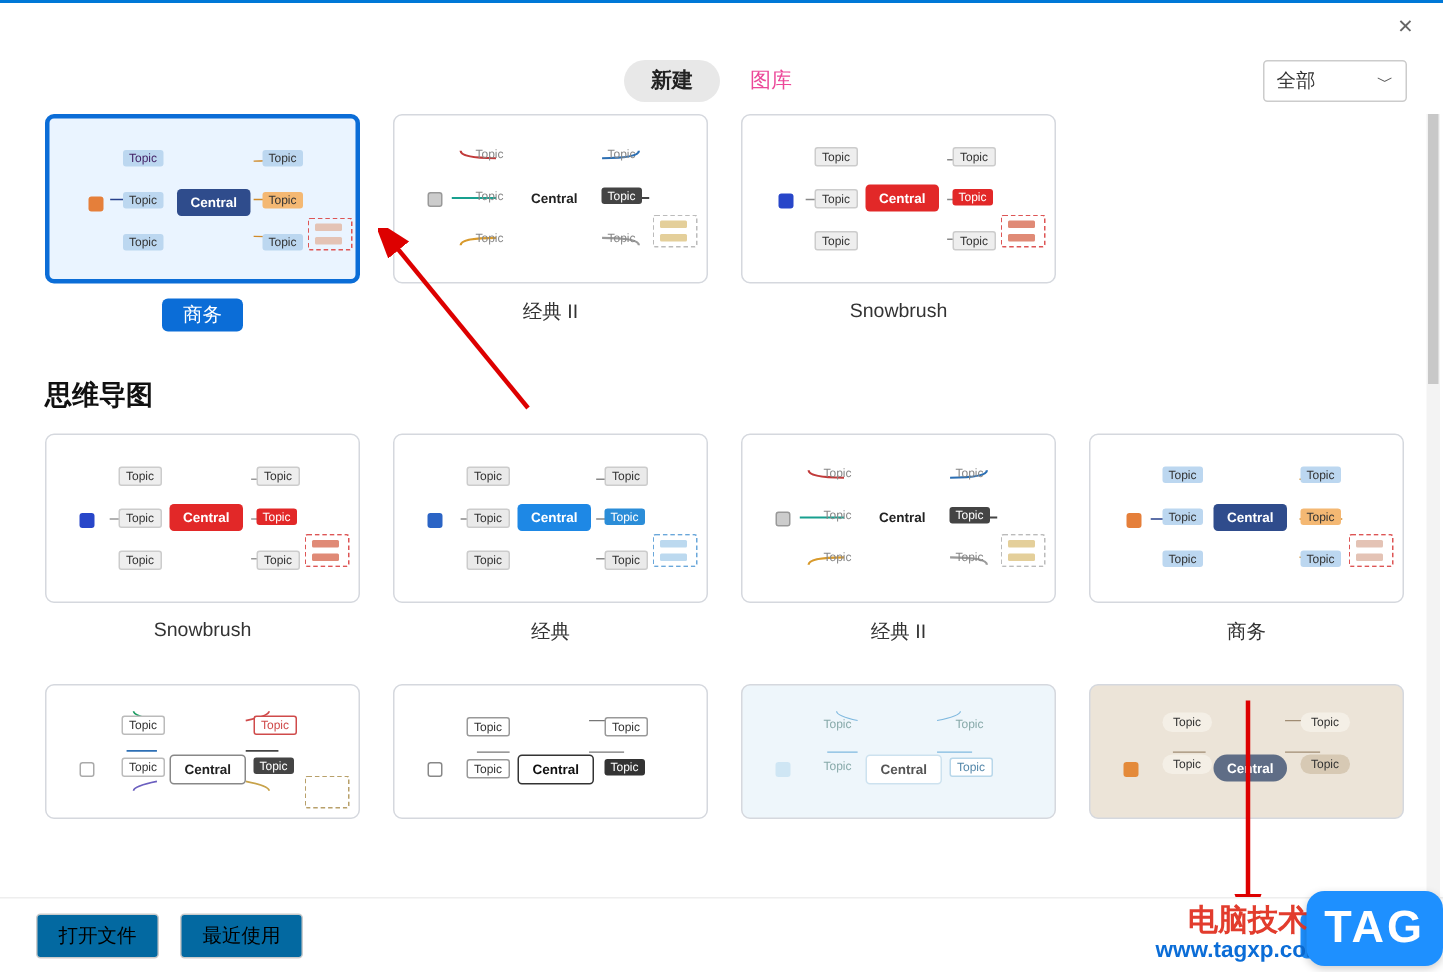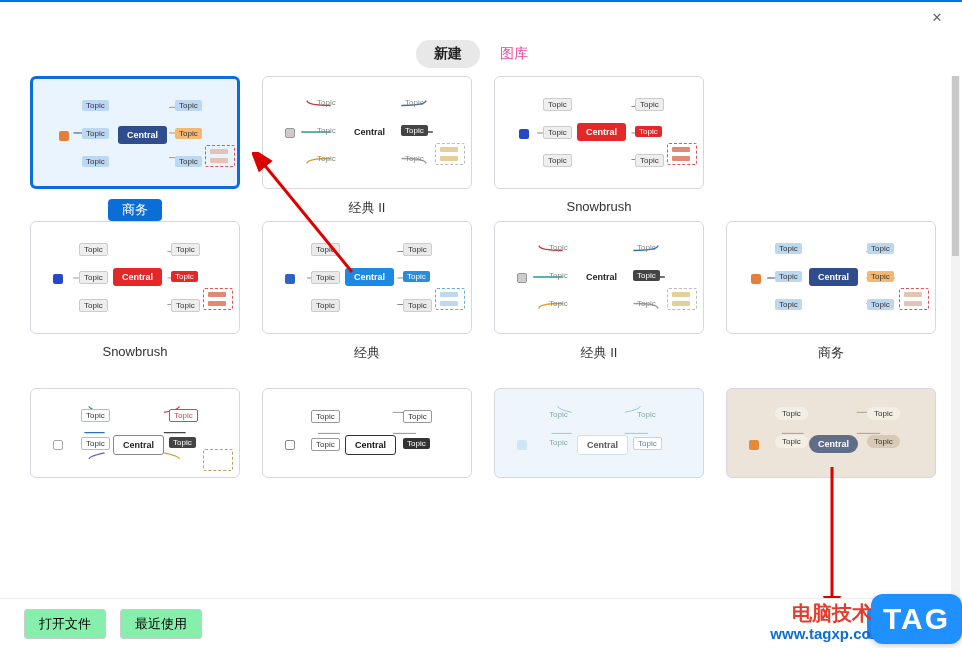--- a/index.html
+++ b/index.html
@@ -138,21 +138,21 @@
     left: 0; right: 0; bottom: 0;
     height: 50px;
     display: flex;
     align-items: center;
     padding: 0 24px;
     background: #fff;
     border-top: 1px solid #eee;
   }
   .foot-btn {
     border: 1px solid #ccc;
-    background: #86efac;
+    background: #0369a1;
     padding: 5px 14px;
     border-radius: 3px;
     cursor: pointer;
     margin-right: 14px;
     font-size: 13px;
   }
   .create-btn {
     margin-left: auto;
     background: #1e90ff;
     color: #fff;
@@ -246,20 +246,24 @@
 <div class="titlebar">
   <div class="close-btn">
     <span>✕</span>
   </div>
 </div>
 
 <div class="toprow">
   <div class="tabcenter">
     <div class="tab active">新建</div>
     <div class="tab">图库</div>
+  </div>
+  <div class="filter">
+    <span>全部</span>
+    <span class="chev">﹀</span>
   </div>
 </div>
 
 <div class="scrollbar">
   <div class="scroll-thumb"></div>
 </div>
 
 <div class="scrollpane">
 
 
@@ -340,20 +344,21 @@
           <div class="node" style="left:140px;top:77px;background:#eee;border:1px solid #ccc;">Topic</div>
           <div class="dashed-box" style="left:172px;top:66px;width:30px;height:22px;"></div>
           <div class="tiny" style="left:177px;top:70px;background:#e08a76;"></div>
           <div class="tiny" style="left:177px;top:79px;background:#e08a76;"></div>
         </div>
       </div>
       <div class="label">Snowbrush</div>
     </div>
   </div>
 
+  <h2>思维导图</h2>
 
   <div class="grid">
 
     <div class="card-shell">
       <div class="thumb">
         <div class="mm">
           <svg viewBox="0 0 210 113">
             <path d="M70 30 H50" stroke="#999" fill="none"></path>
             <path d="M70 57 H42" stroke="#999" fill="none"></path>
             <path d="M70 84 H50" stroke="#999" fill="none"></path>

